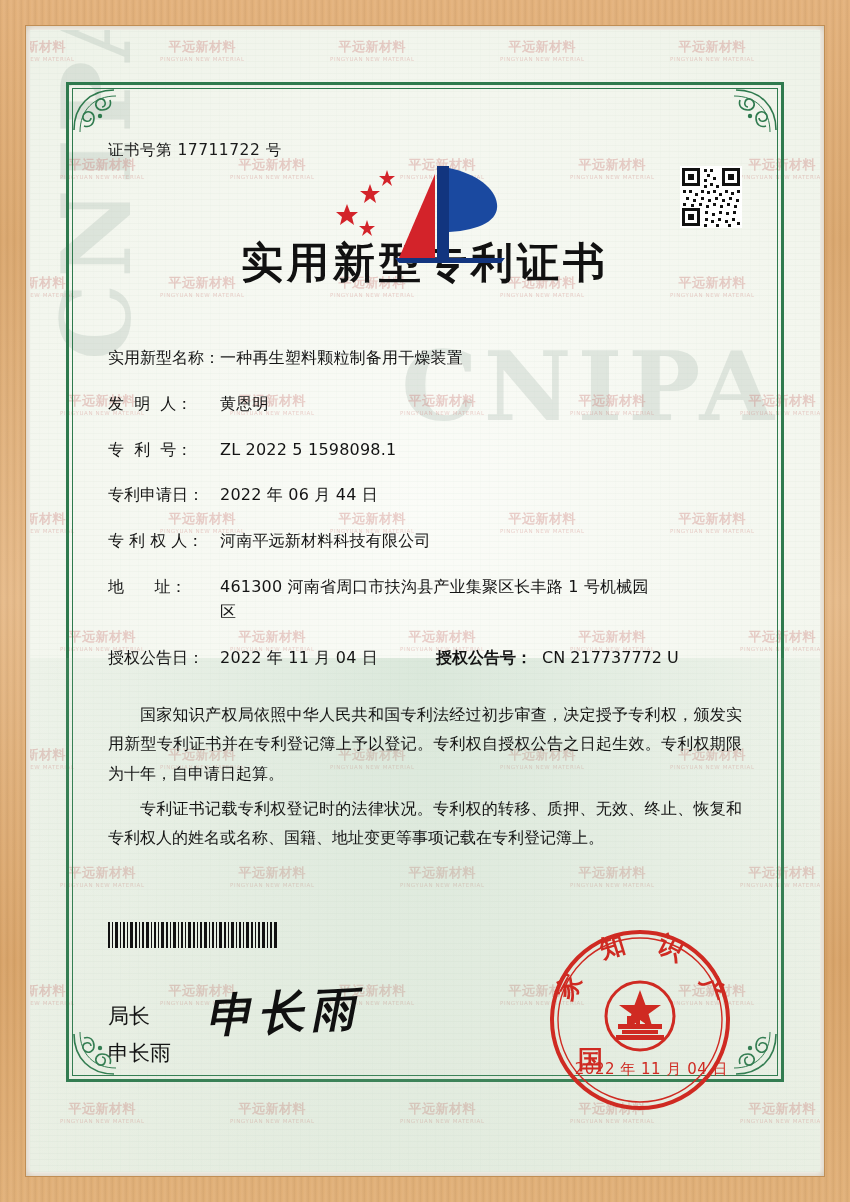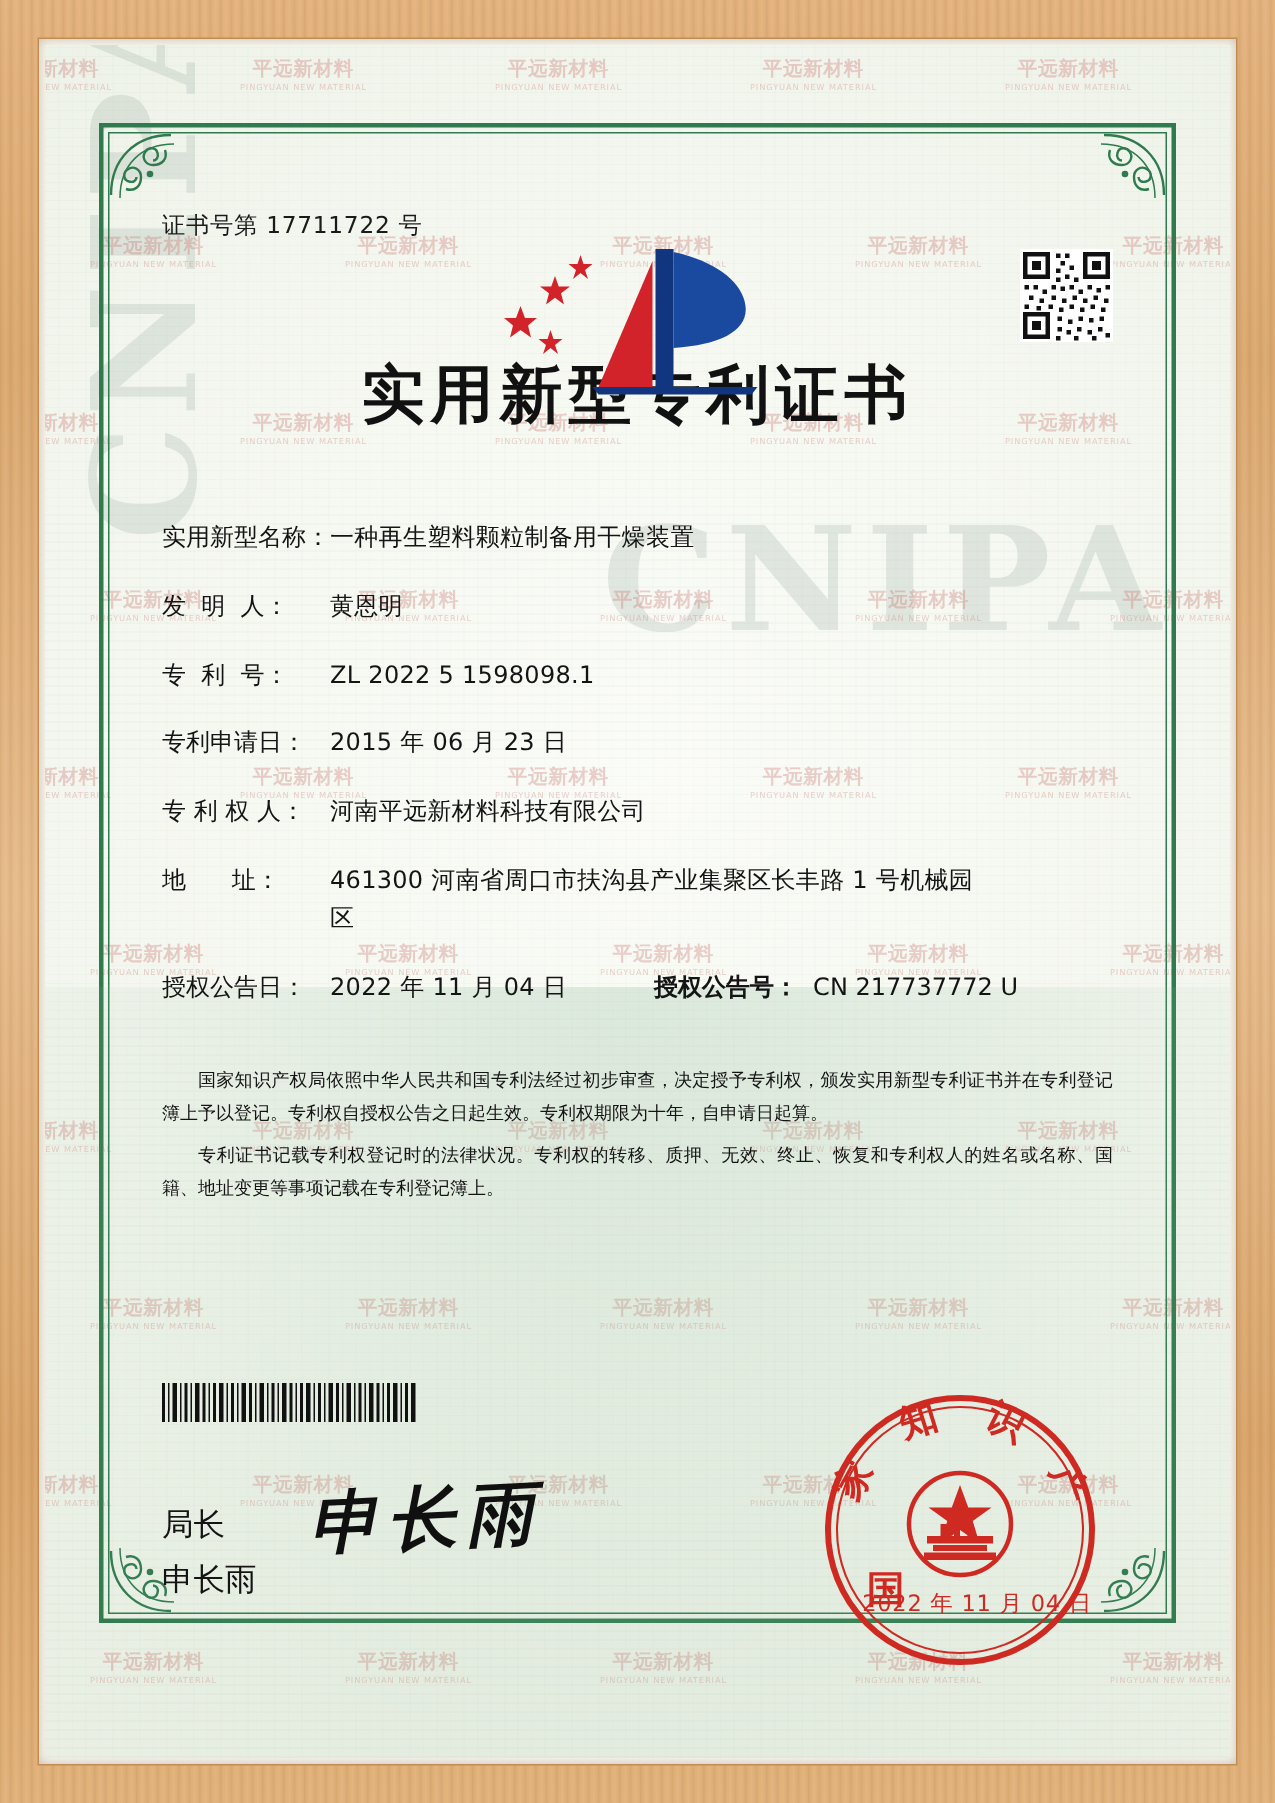--- a/index.html
+++ b/index.html
@@ -200,22 +200,22 @@
   .field-second-label {
     margin-left: 58px;
     white-space: pre;
     font-weight: bold;
   }
   .field-second-value {
     margin-left: 10px;
   }
 
   .paragraphs {
-    margin-top: 40px;
-    font-size: 12px;
+    margin-top: 30px;
+    font-size: 16px;
     line-height: 1.82;
     color: #141414;
     text-align: justify;
   }
   .paragraphs p {
     margin: 0 0 6px 0;
     text-indent: 2em;
   }
 
   
@@ -648,21 +648,21 @@
           <div class="field-value">黄恩明</div>
         </div>
 
         <div class="field-row">
           <div class="field-label">专  利  号：</div>
           <div class="field-value">ZL 2022 5 1598098.1</div>
         </div>
 
         <div class="field-row">
           <div class="field-label">专利申请日：</div>
-          <div class="field-value">2015 年 06 月 23 日</div>
+          <div class="field-value">2022 年 06 月 44 日</div>
         </div>
 
         <div class="field-row">
           <div class="field-label">专 利 权 人：</div>
           <div class="field-value">河南平远新材料科技有限公司</div>
         </div>
 
         <div class="field-row">
           <div class="field-label">地      址：</div>
           <div class="field-value">

